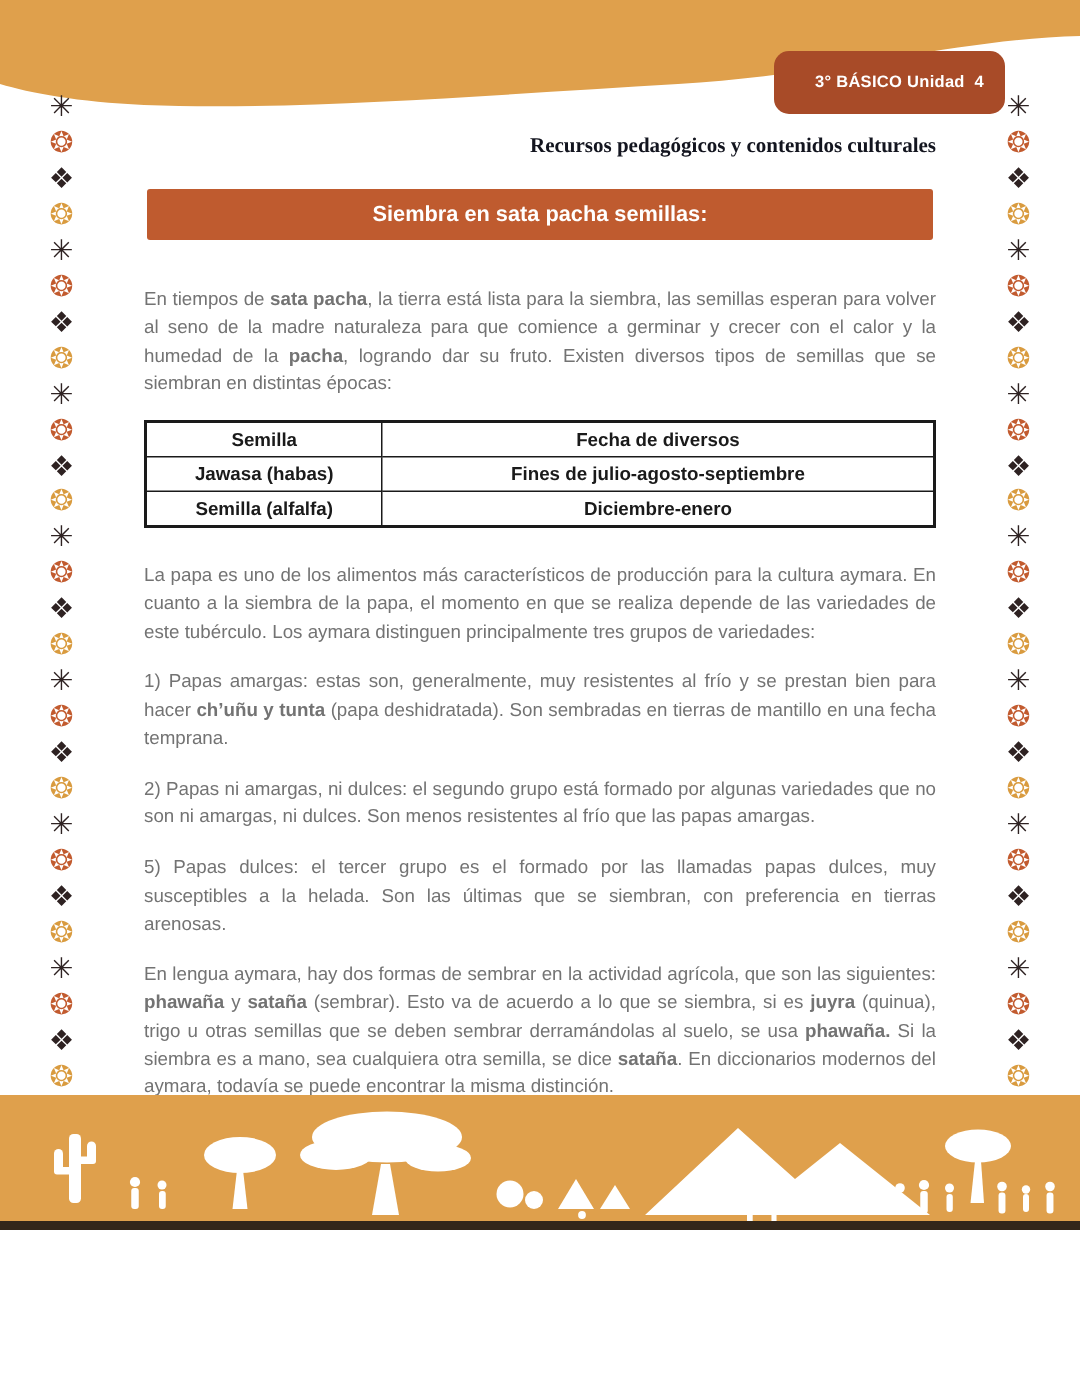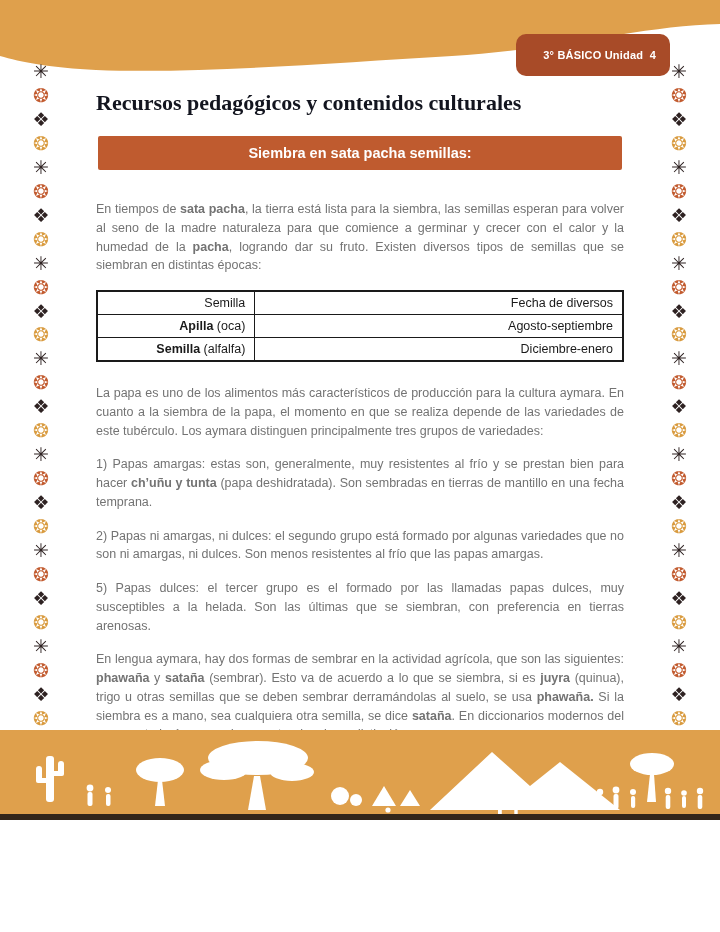--- a/index.html
+++ b/index.html
@@ -31,42 +31,42 @@
   }
   .pattern-strip.left  { left:24px; }
   .pattern-strip.right { right:24px; }
   .motif { font-size:19px; line-height:1; display:block; }
 
   
   .content { position:absolute; top:84px; left:96px; width:528px; }
 
   .title {
     font-family:"Liberation Serif", serif;
-    font-size:22px; font-weight:bold; color:#13151f;
-    text-align:left; margin:6px 0 20px;
+    font-size:14px; font-weight:bold; color:#13151f;
+    text-align:right; margin:6px 0 20px;
   }
 
   .banner {
     background:#bf5b2f; color:#ffffff;
     text-align:center; font-weight:bold; font-size:14.5px;
     padding:9px 6px; margin:0 2px 30px; border-radius:2px;
   }
 
   .para {
     font-size:12.5px; line-height:1.5; text-align:justify;
     margin:0 0 15px; color:#737373;
   }
 
   .seed-table {
     width:100%; border-collapse:collapse; border:2px solid #1a1a1a;
     margin:2px 0 22px; font-size:12.5px;
   }
   .seed-table th, .seed-table td {
-    border:1px solid #1a1a1a; padding:4px 9px; text-align:right;
-    font-weight:400; height:23px; vertical-align:middle;
+    border:1px solid #1a1a1a; padding:4px 9px; text-align:center;
+    font-weight:700; height:23px; vertical-align:middle;
   }
   .seed-table th:first-child, .seed-table td:first-child { width:30%; }
 
   .source {
     font-size:10px; line-height:1.4; text-align:justify;
     margin-top:0; color:#1c1c1c;
   }
 
   
   .footer-band { position:absolute; left:0; right:0; bottom:0; height:90px; }
@@ -160,22 +160,22 @@
 
     <table class="seed-table">
       <thead>
         <tr>
           <th>Semilla</th>
           <th>Fecha de diversos</th>
         </tr>
       </thead>
       <tbody>
           <tr>
-            <td><b>Apilla</b> (oca)</td>
-            <td>Agosto-septiembre</td>
+            <td><b>Jawasa</b> (habas)</td>
+            <td>Fines de julio-agosto-septiembre</td>
           </tr>
           <tr>
             <td><b>Semilla</b> (alfalfa)</td>
             <td>Diciembre-enero</td>
           </tr>
         </tbody>
     </table>
 
     <p class="para">La papa es uno de los alimentos más característicos de producción para la cultura aymara. En cuanto a la siembra de la papa, el momento en que se realiza depende de las variedades de este tubérculo. Los aymara distinguen principalmente tres grupos de variedades:</p>
     <p class="para">1) Papas amargas: estas son, generalmente, muy resistentes al frío y se prestan bien para hacer <b>ch’uñu y tunta</b> (papa deshidratada). Son sembradas en tierras de mantillo en una fecha temprana.</p>

